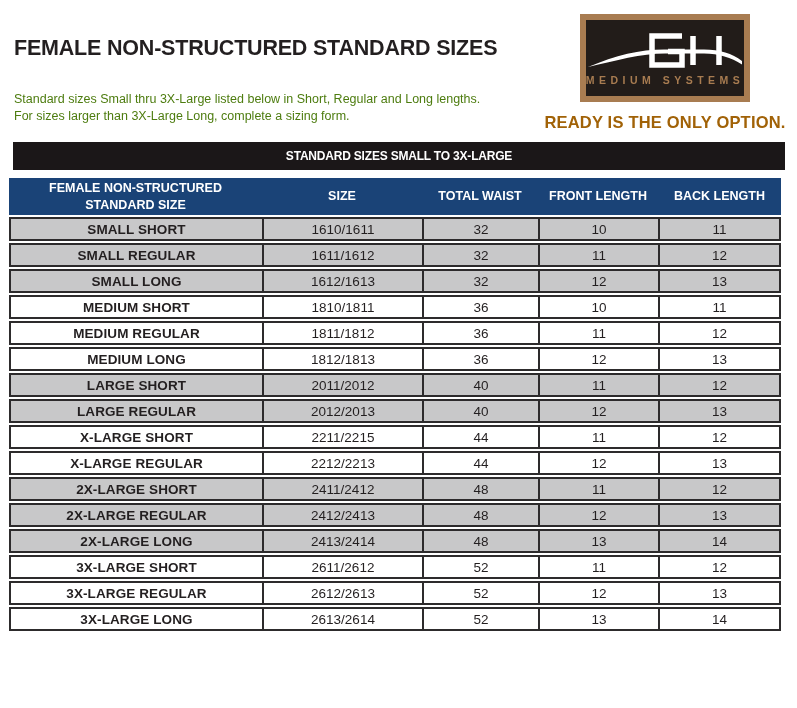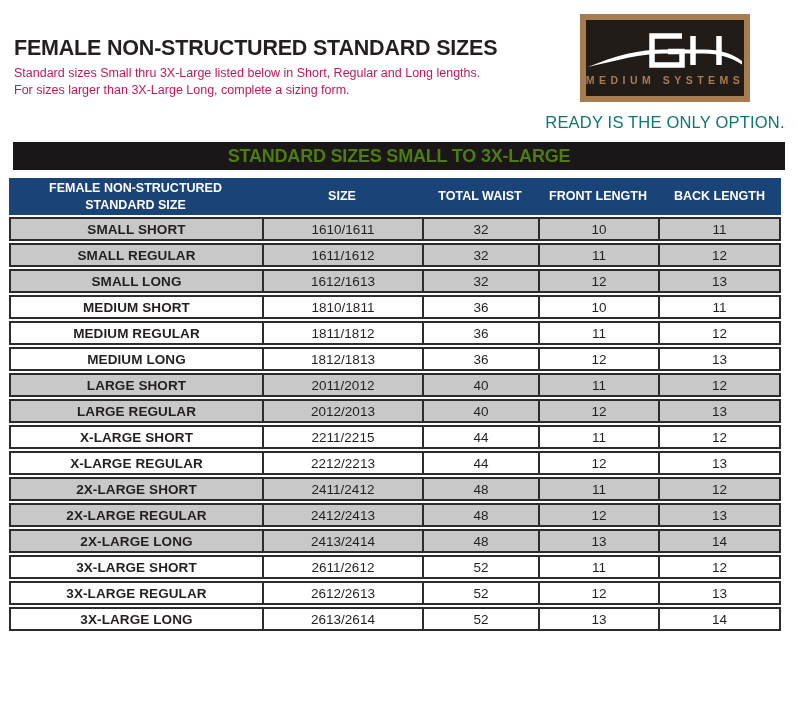--- a/index.html
+++ b/index.html
@@ -26,48 +26,48 @@
     display:flex;justify-content:space-between;
     padding:14px 12px 0 14px;
     height:142px;
   }
   .head-left{margin-top:22px;max-width:520px;}
   .doc-title{
     font-size:21.5px;font-weight:700;letter-spacing:-0.2px;
     color:var(--text);
   }
   .doc-sub{
-    margin-top:4px;font-size:12.5px;line-height:1.38;color:#be185d;
+    margin-top:30px;font-size:12.5px;line-height:1.38;color:#4d7c0f;
   }
   .head-right{width:240px;display:flex;flex-direction:column;align-items:center;}
   .logo-box{
     width:170px;height:88px;
     background:var(--logo-black);
     border:6px solid var(--bronze);
     display:flex;flex-direction:column;align-items:center;justify-content:flex-start;
   }
   .logo-box svg{display:block;width:158px;height:50px;margin-top:3px;}
   .logo-name{
     color:var(--bronze);
     font-size:10.5px;font-weight:700;letter-spacing:4.5px;
     margin-top:1px;white-space:nowrap;
   }
   .tagline{
     margin-top:11px;
-    font-size:16.5px;font-weight:400;letter-spacing:0.2px;
-    color:#0f766e;white-space:nowrap;
+    font-size:16.5px;font-weight:700;letter-spacing:0.2px;
+    color:#a16207;white-space:nowrap;
   }
 
   
   .banner{
     margin:0 12px 6px 13px;height:28px;
     background:var(--banner-black);
-    color:#4d7c0f;
+    color:#ffffff;
     display:flex;align-items:center;justify-content:center;
-    font-size:18px;font-weight:700;letter-spacing:-0.2px;
+    font-size:12px;font-weight:700;letter-spacing:-0.2px;
   }
 
   
   table.sizes{
     margin-left:9px;
     width:772px;
     border-collapse:separate;
     border-spacing:0 2px;
     table-layout:fixed;
   }

